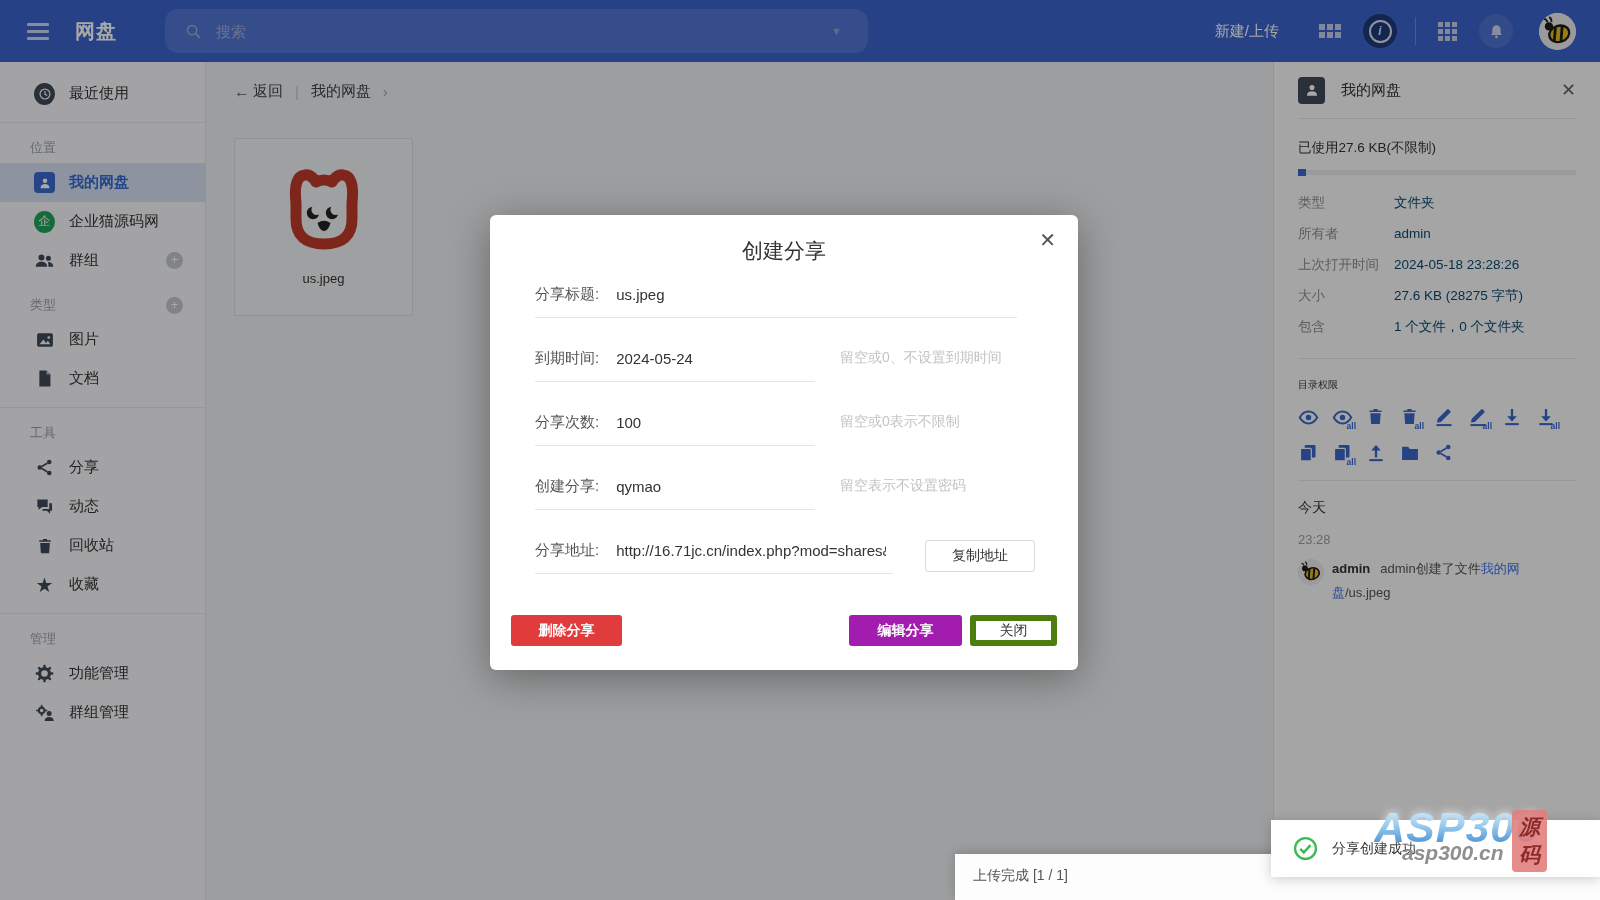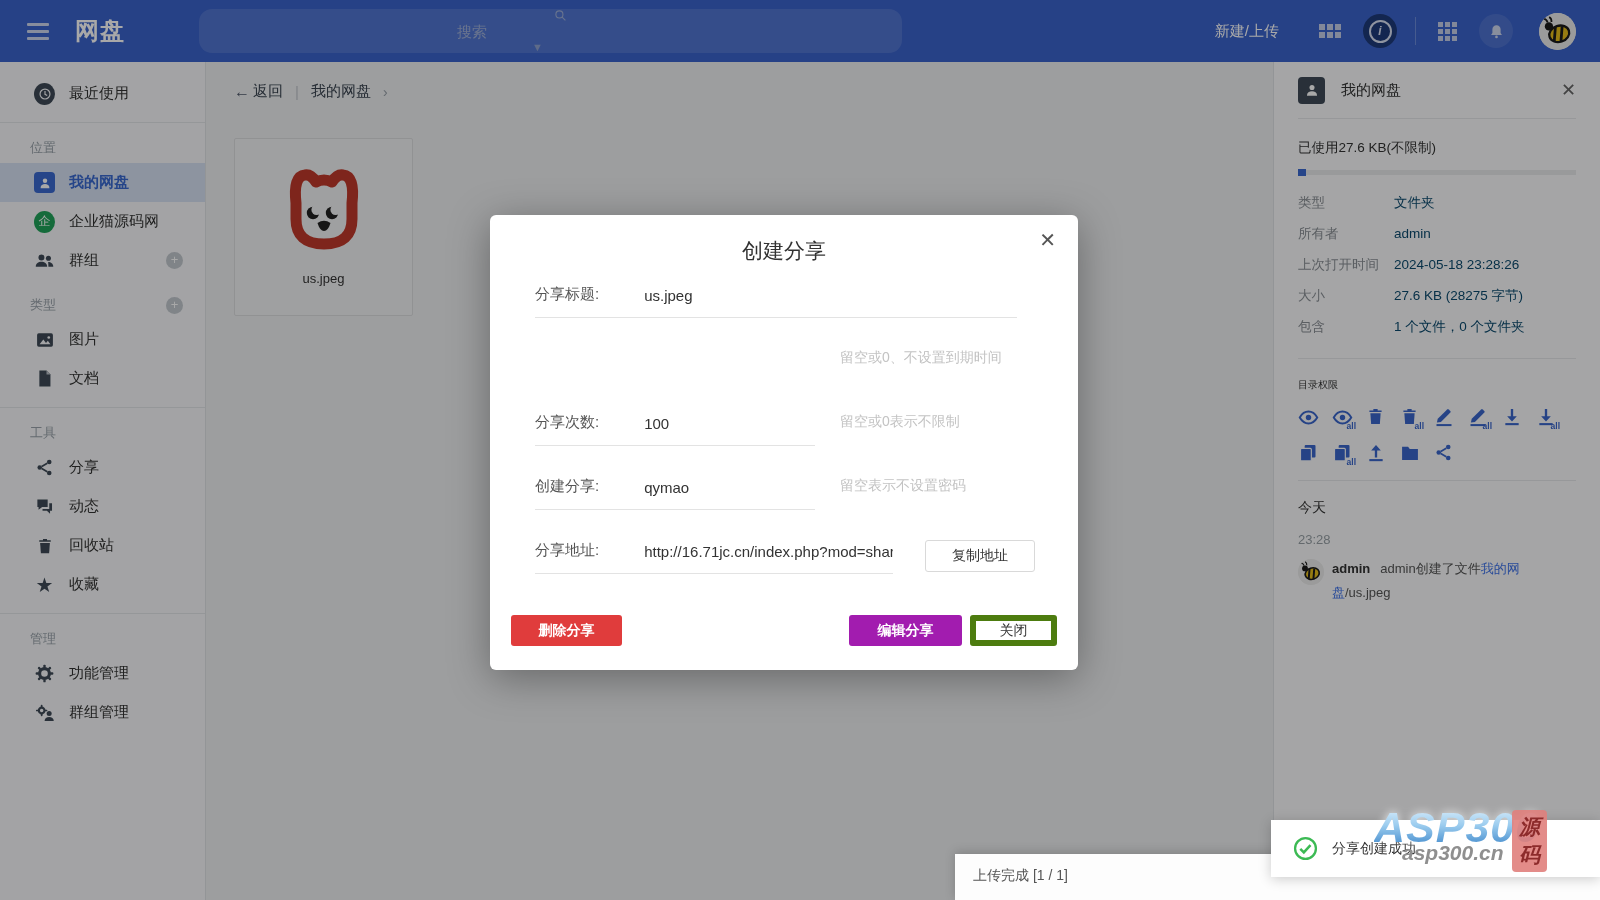--- a/index.html
+++ b/index.html
@@ -3,22 +3,22 @@
 <meta charset="utf-8">
 <style>
   html,body{margin:0;padding:0;background:#fff;}
   body{width:1600px;height:900px;overflow:hidden;font-family:"Liberation Sans","DejaVu Sans",sans-serif;}
   .app{position:relative;width:1600px;height:900px;background:#eef0f2;}
 
   
   .topbar{position:absolute;top:0;left:0;right:0;height:62px;background:#3a63cc;display:flex;align-items:center;z-index:1;}
   .hamburger{width:22px;margin-left:27px;cursor:pointer;}
   .hamburger span{display:block;height:3px;background:#cdd6ee;margin:4px 0;border-radius:1px;}
-  .brand{color:#fff;font-size:24px;font-weight:bold;margin-left:26px;letter-spacing:1px;}
-  .searchbox{margin-left:74px;width:703px;height:44px;background:rgba(255,255,255,0.12);border-radius:13px;display:flex;align-items:center;flex-direction:column;}
+  .brand{color:#fff;font-size:20px;font-weight:bold;margin-left:26px;letter-spacing:1px;}
+  .searchbox{margin-left:48px;width:703px;height:44px;background:rgba(255,255,255,0.12);border-radius:13px;display:flex;align-items:center;}
   .searchbox svg{margin-left:20px;}
   .searchbox input{flex:1;background:transparent;border:none;outline:none;color:#dfe6f7;font-size:15px;margin-left:12px;}
   .searchbox input::placeholder{color:#9fb0d8;}
   .search-caret{margin-right:26px;color:#8fa3d0;font-size:11px;}
   .tb-spacer{flex:1;}
   .tb-newupload{color:#fff;font-size:15px;cursor:pointer;margin-right:40px;}
   .tb-ic{color:#c5cfe8;margin-right:22px;cursor:pointer;display:flex;align-items:center;}
   .grid6{display:grid;grid-template-columns:repeat(3,6px);grid-gap:2px;}
   .grid6 i{width:6px;height:6px;background:#c5cfe8;display:block;}
   .grid9{display:grid;grid-template-columns:repeat(3,5px);grid-gap:2px;}
@@ -77,21 +77,21 @@
   .act-avatar{width:26px;height:26px;border-radius:50%;overflow:hidden;background:#ececec;flex:none;margin-top:2px;}
   .act-text{margin-left:8px;font-size:13px;color:#555;line-height:24px;}
   .act-user{font-weight:bold;color:#333;margin-right:10px;}
   .act-link{color:#4073e8;cursor:pointer;}
 
   
   .overlay{position:absolute;inset:0;background:rgba(0,0,0,0.34);z-index:10;}
   .modal{position:absolute;left:490px;top:215px;width:588px;height:455px;background:#fff;border-radius:6px;box-shadow:0 8px 40px rgba(0,0,0,0.35);z-index:20;}
   .m-title{text-align:center;margin-top:22px;font-size:21px;color:#333;}
   .m-close{position:absolute;top:13px;right:22px;font-size:20px;color:#555;cursor:pointer;}
-  .m-row{position:absolute;left:45px;display:flex;align-items:flex-end;border-bottom:1px solid #e3e3e3;padding-bottom:13px;gap:28px;}
+  .m-row{position:absolute;left:45px;display:flex;align-items:center;border-bottom:1px solid #e3e3e3;padding-bottom:13px;}
   .m-label{font-size:15px;color:#555;flex:none;}
   .m-value{font-size:15px;color:#333;margin-left:17px;white-space:nowrap;overflow:hidden;}
   .m-hint{position:absolute;font-size:14px;color:#c3c3c3;}
   .copy-btn{position:absolute;left:435px;top:325px;width:110px;height:32px;border:1px solid #d9d9d9;border-radius:3px;background:#fff;font-size:14px;color:#333;cursor:pointer;display:flex;align-items:center;justify-content:center;}
   .m-footer{position:absolute;left:21px;right:21px;bottom:24px;display:flex;align-items:center;}
   .btn{height:31px;border:none;border-radius:3px;font-size:14px;cursor:pointer;display:flex;align-items:center;justify-content:center;font-family:inherit;}
   .btn-del{width:111px;background:#e03c3c;color:#fff;font-weight:bold;}
   .btn-edit{width:113px;background:#a21caf;color:#fff;font-weight:bold;margin-left:auto;}
   .btn-close{width:87px;background:#fff;border:6px solid #4d7c0f;color:#333;margin-left:8px;}
 
@@ -555,20 +555,24 @@
 
   <div class="modal">
     <div class="m-title">创建分享</div>
     <div class="m-close">✕</div>
 
     <div class="m-row" style="top:70px;width:482px">
       <span class="m-label">分享标题:</span>
       <span class="m-value">us.jpeg</span>
     </div>
 
+    <div class="m-row" style="top:134px;width:280px">
+      <span class="m-label">到期时间:</span>
+      <span class="m-value">2024-05-24</span>
+    </div>
     <div class="m-hint" style="left:350px;top:134px">留空或0、不设置到期时间</div>
 
     <div class="m-row" style="top:198px;width:280px">
       <span class="m-label">分享次数:</span>
       <span class="m-value">100</span>
     </div>
     <div class="m-hint" style="left:350px;top:198px">留空或0表示不限制</div>
 
     <div class="m-row" style="top:262px;width:280px">
       <span class="m-label">创建分享:</span>

